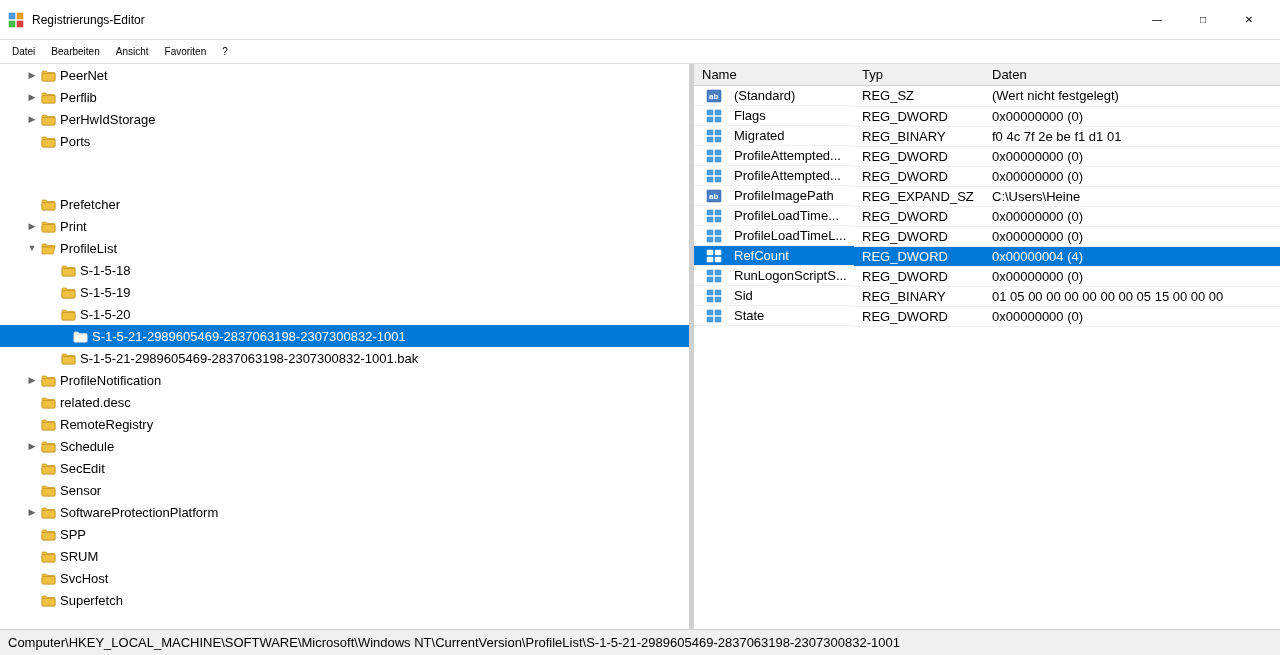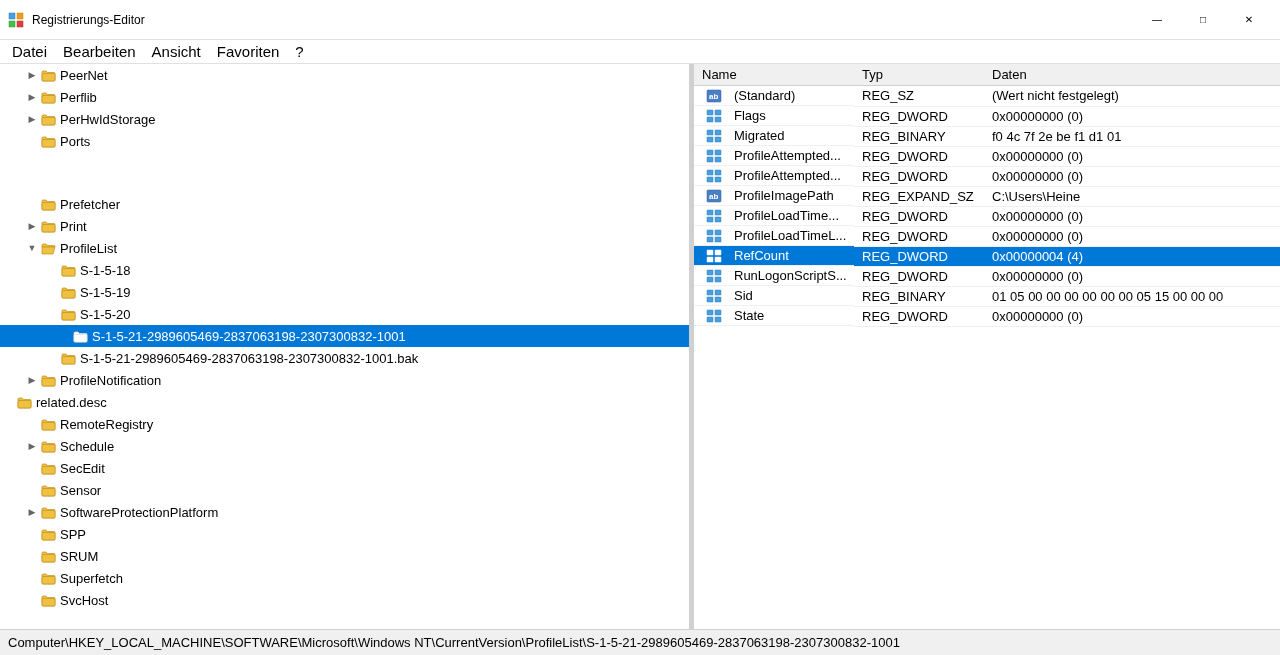--- a/index.html
+++ b/index.html
@@ -60,21 +60,21 @@
       background: #ffffff;
       display: flex;
       align-items: center;
       padding: 2px 4px;
       height: 24px;
       border-bottom: 1px solid #e0e0e0;
     }
     .menu-item {
       padding: 2px 8px;
       cursor: pointer;
-      font-size: 15px;
+      font-size: 10px;
       color: #000;
       border-radius: 2px;
     }
 
     
     .main-area {
       display: flex;
       flex: 1;
       overflow: hidden;
     }
@@ -370,21 +370,21 @@
           <div class="tree-item" style="padding-left: 24px;">
             <span class="expand-btn">▶</span>
             <span class="folder-icon">
               <svg class="folder-svg" viewBox="0 0 15 13">
     <path d="M1 3 Q1 2 2 2 L5 2 L6.5 3.5 L13 3.5 Q14 3.5 14 4.5 L14 11 Q14 12 13 12 L2 12 Q1 12 1 11 Z" fill="#f0c040" stroke="#c09020" stroke-width="0.7"></path>
     <rect x="1" y="4.5" width="13" height="7.5" rx="1" fill="#f0c040" stroke="#c09020" stroke-width="0.7"></rect>
   </svg>
             </span>
             <span class="tree-label">ProfileNotification</span>
           </div>
-          <div class="tree-item" style="">
+          <div class="tree-item" style="padding-left: 24px;">
             <span class="expand-placeholder"></span>
             <span class="folder-icon">
               <svg class="folder-svg" viewBox="0 0 15 13">
     <path d="M1 3 Q1 2 2 2 L5 2 L6.5 3.5 L13 3.5 Q14 3.5 14 4.5 L14 11 Q14 12 13 12 L2 12 Q1 12 1 11 Z" fill="#f0c040" stroke="#c09020" stroke-width="0.7"></path>
     <rect x="1" y="4.5" width="13" height="7.5" rx="1" fill="#f0c040" stroke="#c09020" stroke-width="0.7"></rect>
   </svg>
             </span>
             <span class="tree-label">related.desc</span>
           </div>
           <div class="tree-item" style="padding-left: 24px;">
@@ -458,31 +458,31 @@
             <span class="tree-label">SRUM</span>
           </div>
           <div class="tree-item" style="padding-left: 24px;">
             <span class="expand-placeholder"></span>
             <span class="folder-icon">
               <svg class="folder-svg" viewBox="0 0 15 13">
     <path d="M1 3 Q1 2 2 2 L5 2 L6.5 3.5 L13 3.5 Q14 3.5 14 4.5 L14 11 Q14 12 13 12 L2 12 Q1 12 1 11 Z" fill="#f0c040" stroke="#c09020" stroke-width="0.7"></path>
     <rect x="1" y="4.5" width="13" height="7.5" rx="1" fill="#f0c040" stroke="#c09020" stroke-width="0.7"></rect>
   </svg>
             </span>
+            <span class="tree-label">SvcHost</span>
+          </div>
+          <div class="tree-item" style="padding-left: 24px;">
+            <span class="expand-placeholder"></span>
+            <span class="folder-icon">
+              <svg class="folder-svg" viewBox="0 0 15 13">
+    <path d="M1 3 Q1 2 2 2 L5 2 L6.5 3.5 L13 3.5 Q14 3.5 14 4.5 L14 11 Q14 12 13 12 L2 12 Q1 12 1 11 Z" fill="#f0c040" stroke="#c09020" stroke-width="0.7"></path>
+    <rect x="1" y="4.5" width="13" height="7.5" rx="1" fill="#f0c040" stroke="#c09020" stroke-width="0.7"></rect>
+  </svg>
+            </span>
             <span class="tree-label">Superfetch</span>
-          </div>
-          <div class="tree-item" style="padding-left: 24px;">
-            <span class="expand-placeholder"></span>
-            <span class="folder-icon">
-              <svg class="folder-svg" viewBox="0 0 15 13">
-    <path d="M1 3 Q1 2 2 2 L5 2 L6.5 3.5 L13 3.5 Q14 3.5 14 4.5 L14 11 Q14 12 13 12 L2 12 Q1 12 1 11 Z" fill="#f0c040" stroke="#c09020" stroke-width="0.7"></path>
-    <rect x="1" y="4.5" width="13" height="7.5" rx="1" fill="#f0c040" stroke="#c09020" stroke-width="0.7"></rect>
-  </svg>
-            </span>
-            <span class="tree-label">SvcHost</span>
           </div>
         </div>
     </div>
 
   </div>
 
   <div class="splitter"></div>
 
   <div class="value-pane">
     <div class="value-scroll">

